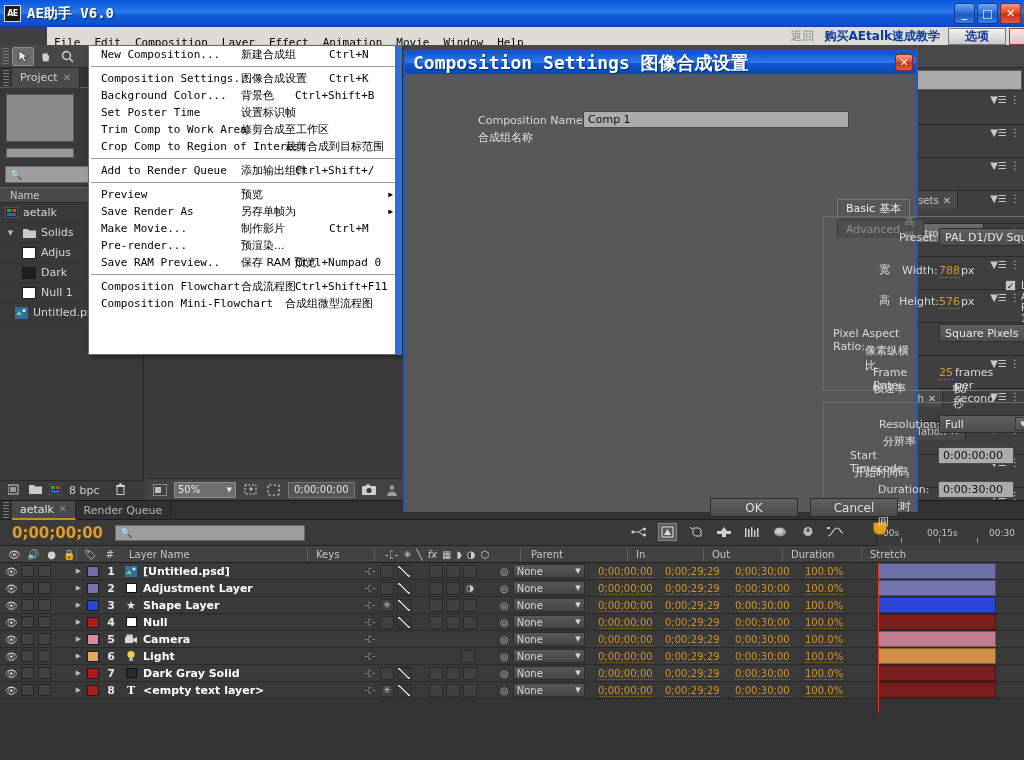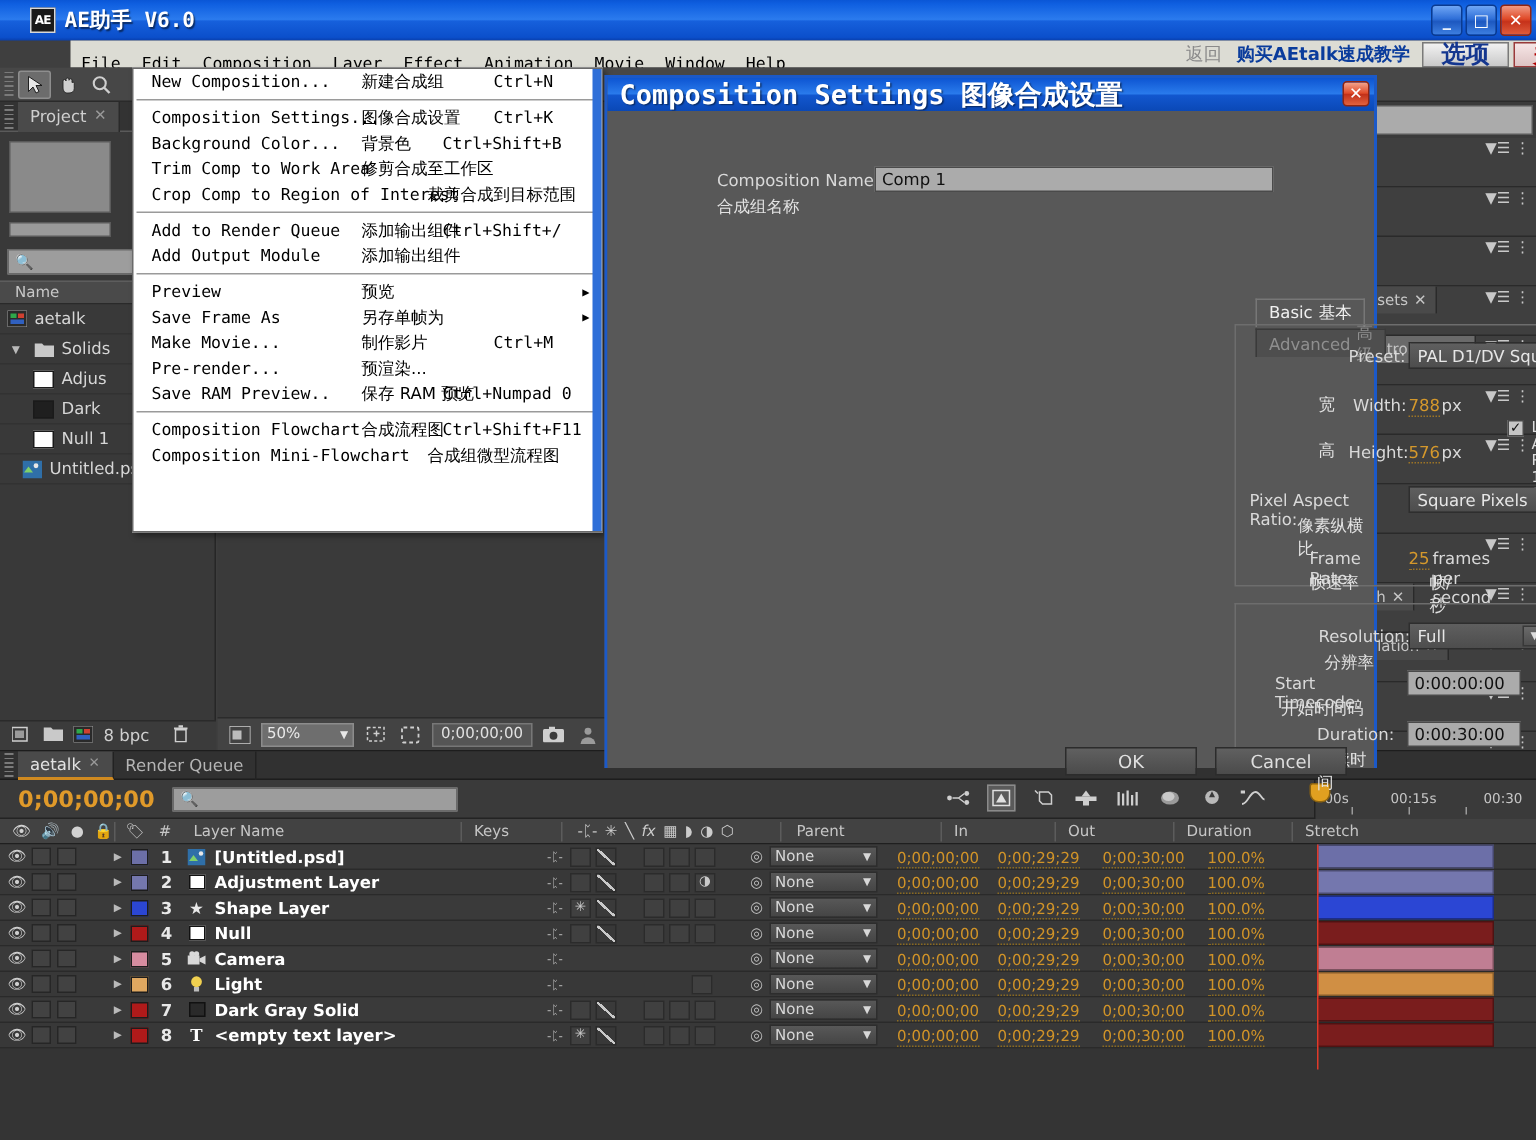--- a/index.html
+++ b/index.html
@@ -11,21 +11,21 @@
   }
   #app { position: relative; width: 1024px; height: 760px; background: #3f3f3f; }
 
   
   .titlebar {
     position: absolute; left: 0; top: 0; width: 1024px; height: 27px;
     background: linear-gradient(to bottom,#0A56D6 0%, #0F5FE0 10%, #2B7BEE 48%, #1660DC 52%, #0B4FCB 92%, #083FAE 100%);
     display: flex; align-items: center;
   }
   .tb-icon {
-    width: 17px; height: 17px; margin-left: 20px; background: #1a1a1a;
+    width: 17px; height: 17px; margin-left: 4px; background: #1a1a1a;
     border: 1px solid #d8d8d8; color: #fff; font-size: 8px; font-weight: bold;
     display: flex; align-items: center; justify-content: center;
     font-family: "DejaVu Sans", sans-serif; letter-spacing: -0.5px; text-align: right;
   }
   .tb-title {
     margin-left: 6px; color: #fff; font-size: 14px; font-weight: bold;
     font-family: "DejaVu Sans Mono", monospace;
     text-shadow: 1px 1px 1px rgba(0,0,0,.55);
   }
   .tb-btns { position: absolute; right: 3px; top: 3px; display: flex; gap: 2px; }
@@ -50,21 +50,21 @@
   }
   .menubar-right {
     position: absolute; right: 0; top: 0; height: 18px; display: flex; align-items: flex-end;
   }
   .mb-gray { color: #8a8a8a; font-size: 12px; margin-right: 10px; font-family: "DejaVu Sans", sans-serif; }
   .mb-blue { color: #0a3c9c; font-size: 12px; font-weight: bold; margin-right: 8px; font-family: "DejaVu Sans", sans-serif; }
   .mb-pill {
     height: 17px; min-width: 58px; padding: 0 10px; margin-right: 3px;
     border: 1px solid #7a7a7a; background: linear-gradient(to bottom,#f2f2f2,#c9c9c9);
     display: flex; align-items: center; justify-content: center;
-    font-size: 16px; font-weight: bold; color: #14368f;
+    font-size: 12px; font-weight: bold; color: #14368f;
   }
   .mb-pill.red { color: #b00000; border-color: #9a3a3a; background: linear-gradient(to bottom,#f6e6e6,#ddc3c3); margin-right: 4px; }
 
   
   .ae-body { position: absolute; left: 0; top: 45px; width: 1024px; height: 715px; background: #3d3d3d; }
 
   
   .toolbar {
     position: absolute; left: 0; top: 0; width: 1024px; height: 23px;
     background: #474747; border-bottom: 1px solid #2a2a2a;
@@ -992,45 +992,45 @@
           <span class="dd-en">Composition Settings...</span>
           <span class="dd-cn">图像合成设置</span>
           <span class="dd-key">Ctrl+K</span>
         </div>
         <div class="dd-item">
           <span class="dd-en">Background Color...</span>
           <span class="dd-cn">背景色</span>
           <span class="dd-key wide">Ctrl+Shift+B</span>
         </div>
         <div class="dd-item">
+          <span class="dd-en">Set Poster Time</span>
+          <span class="dd-cn">设置标识帧</span>
+        </div>
+        <div class="dd-item">
           <span class="dd-en">Trim Comp to Work Area</span>
           <span class="dd-cn">修剪合成至工作区</span>
         </div>
         <div class="dd-item">
           <span class="dd-en">Crop Comp to Region of Interest</span>
           <span class="dd-cn" style="left: 196px;">裁剪合成到目标范围</span>
         </div>
         <div class="dd-sep"></div>
         <div class="dd-item">
           <span class="dd-en">Add to Render Queue</span>
           <span class="dd-cn">添加输出组件</span>
           <span class="dd-key wide">Ctrl+Shift+/</span>
         </div>
-        <div class="dd-item">
-          <span class="dd-en">Add Output Module</span>
-          <span class="dd-cn">添加输出组件</span>
-        </div>
         <div class="dd-sep"></div>
         <div class="dd-item">
           <span class="dd-en">Preview</span>
           <span class="dd-cn">预览</span>
           <span class="dd-arrow">▶</span>
         </div>
         <div class="dd-item">
-          <span class="dd-en">Save Frame As</span>
+          <span class="dd-en">Save Render As</span>
           <span class="dd-cn">另存单帧为</span>
           <span class="dd-arrow">▶</span>
         </div>
         <div class="dd-item">
           <span class="dd-en">Make Movie...</span>
           <span class="dd-cn">制作影片</span>
           <span class="dd-key">Ctrl+M</span>
         </div>
         <div class="dd-item">
           <span class="dd-en">Pre-render...</span>

